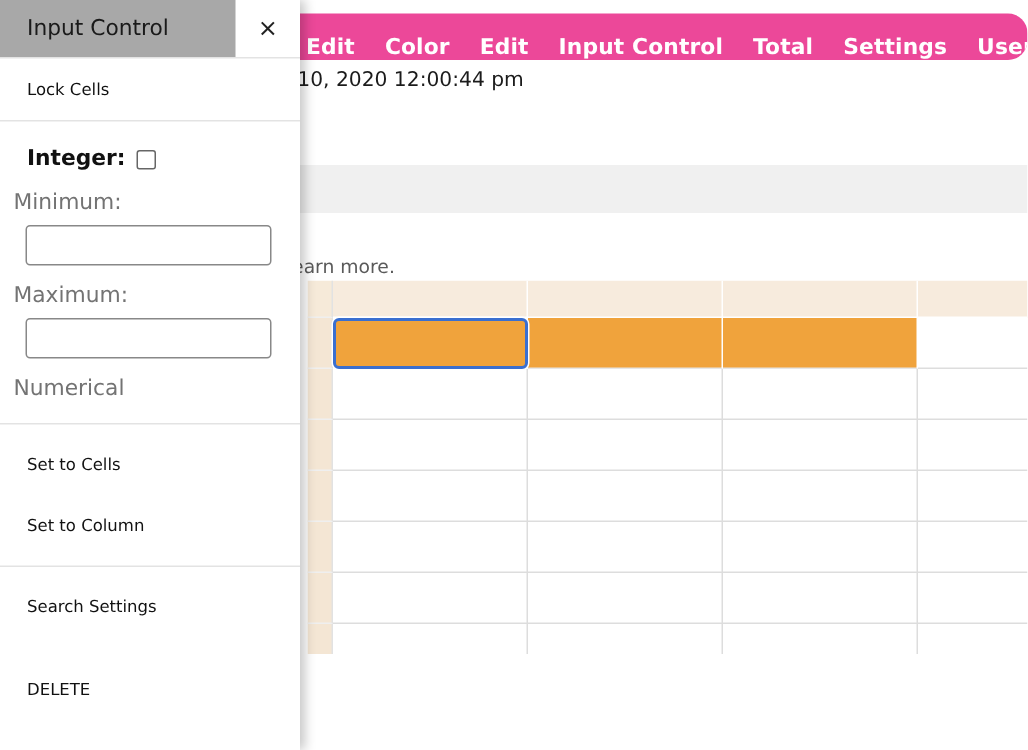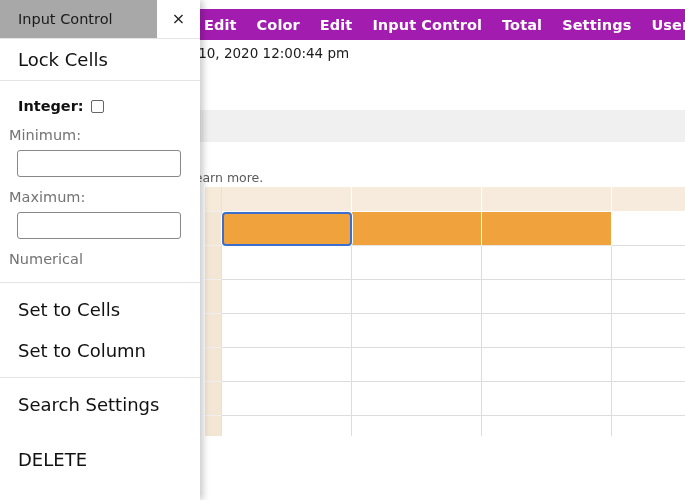--- a/index.html
+++ b/index.html
@@ -21,27 +21,28 @@
     inset: 0;
     background: #ffffff;
   }
 
   #menubar {
     position: absolute;
     left: 0;
     top: 9px;
     width: 685px;
     height: 31px;
-    background: #a21caf;
-    display: flex;
-    align-items: center;
+    background: #ec4899;
+    display: flex;
+    align-items: flex-end;
     box-sizing: border-box;
     padding-left: 204px;
     white-space: nowrap;
     overflow: hidden;
+    border-radius: 13px;
   }
   .menu-item {
     color: #ffffff;
     font-size: 14.5px;
     font-weight: bold;
     letter-spacing: 0.1px;
     margin-right: 20px;
     cursor: default;
     flex: 0 0 auto;
   }
@@ -172,21 +173,21 @@
     color: #222222;
     cursor: pointer;
     padding-bottom: 2px;
   }
   .panel-divider {
     height: 1px;
     background: #e3e3e3;
     margin: 0;
   }
   .panel-item {
-    font-size: 18px;
+    font-size: 11px;
     color: #111111;
     padding: 0 0 0 18px;
     display: flex;
     align-items: center;
     height: 41px;
     cursor: pointer;
     box-sizing: border-box;
   }
   .panel-label {
     font-size: 14.5px;

